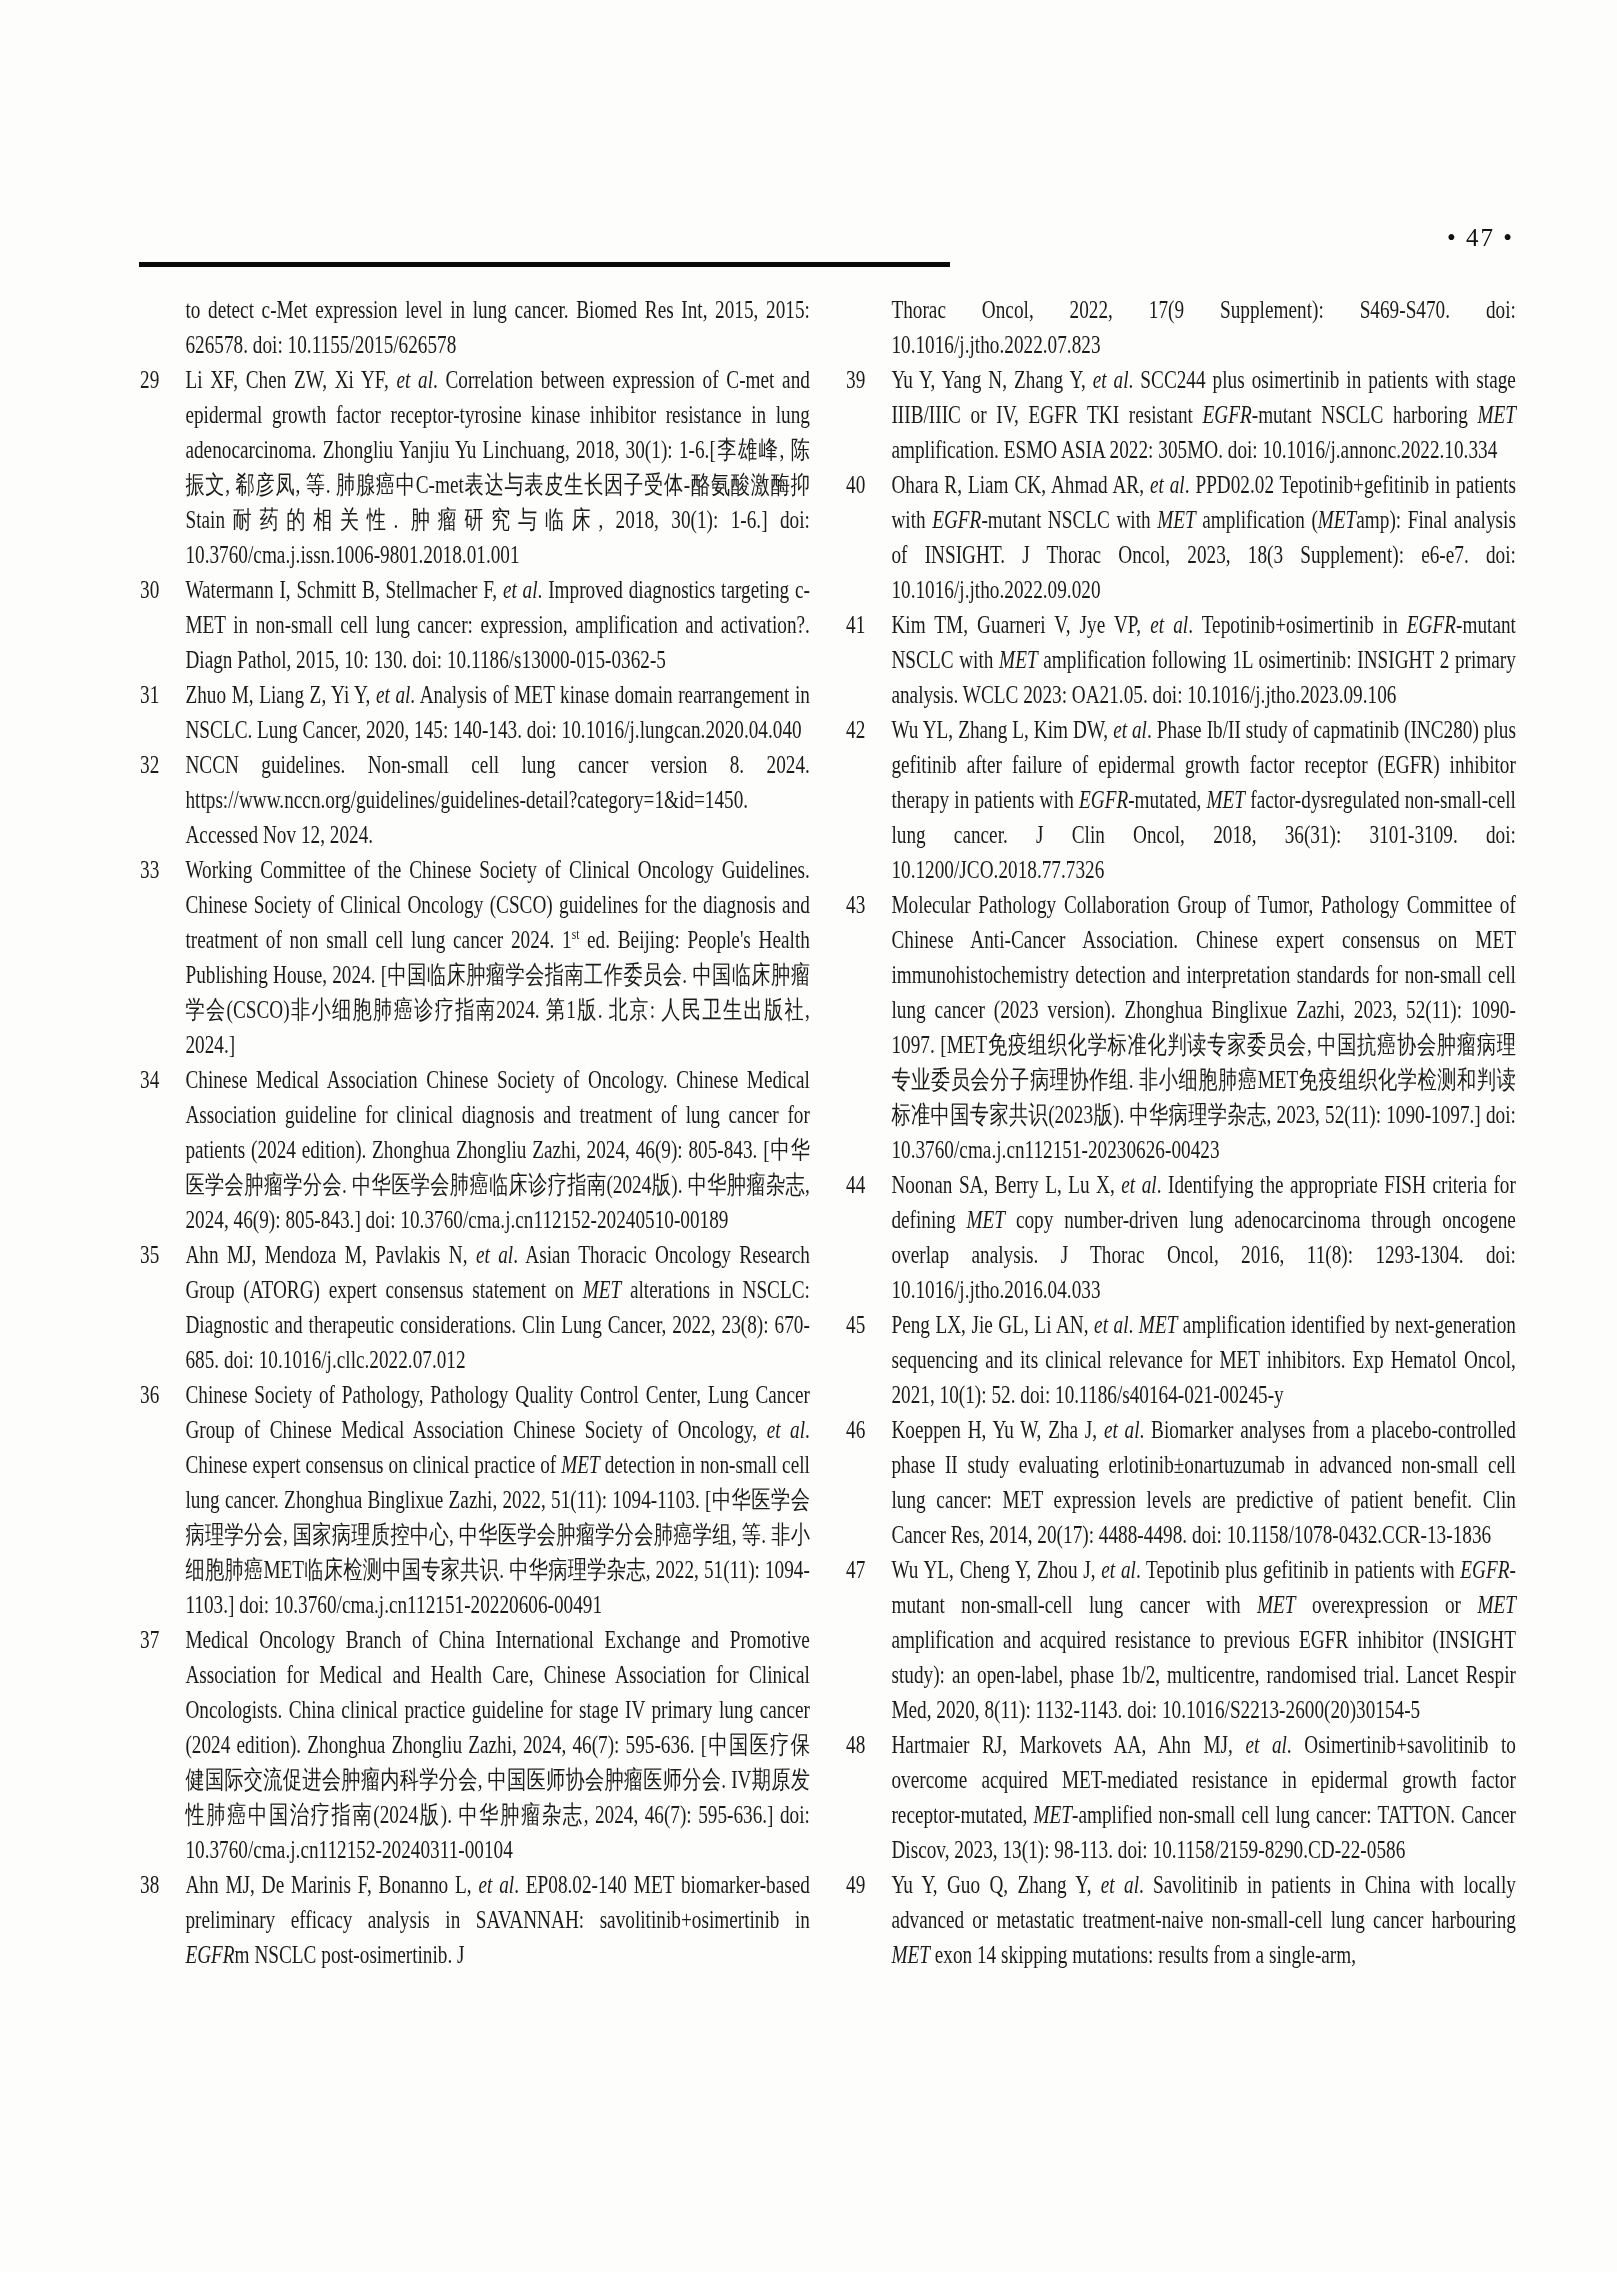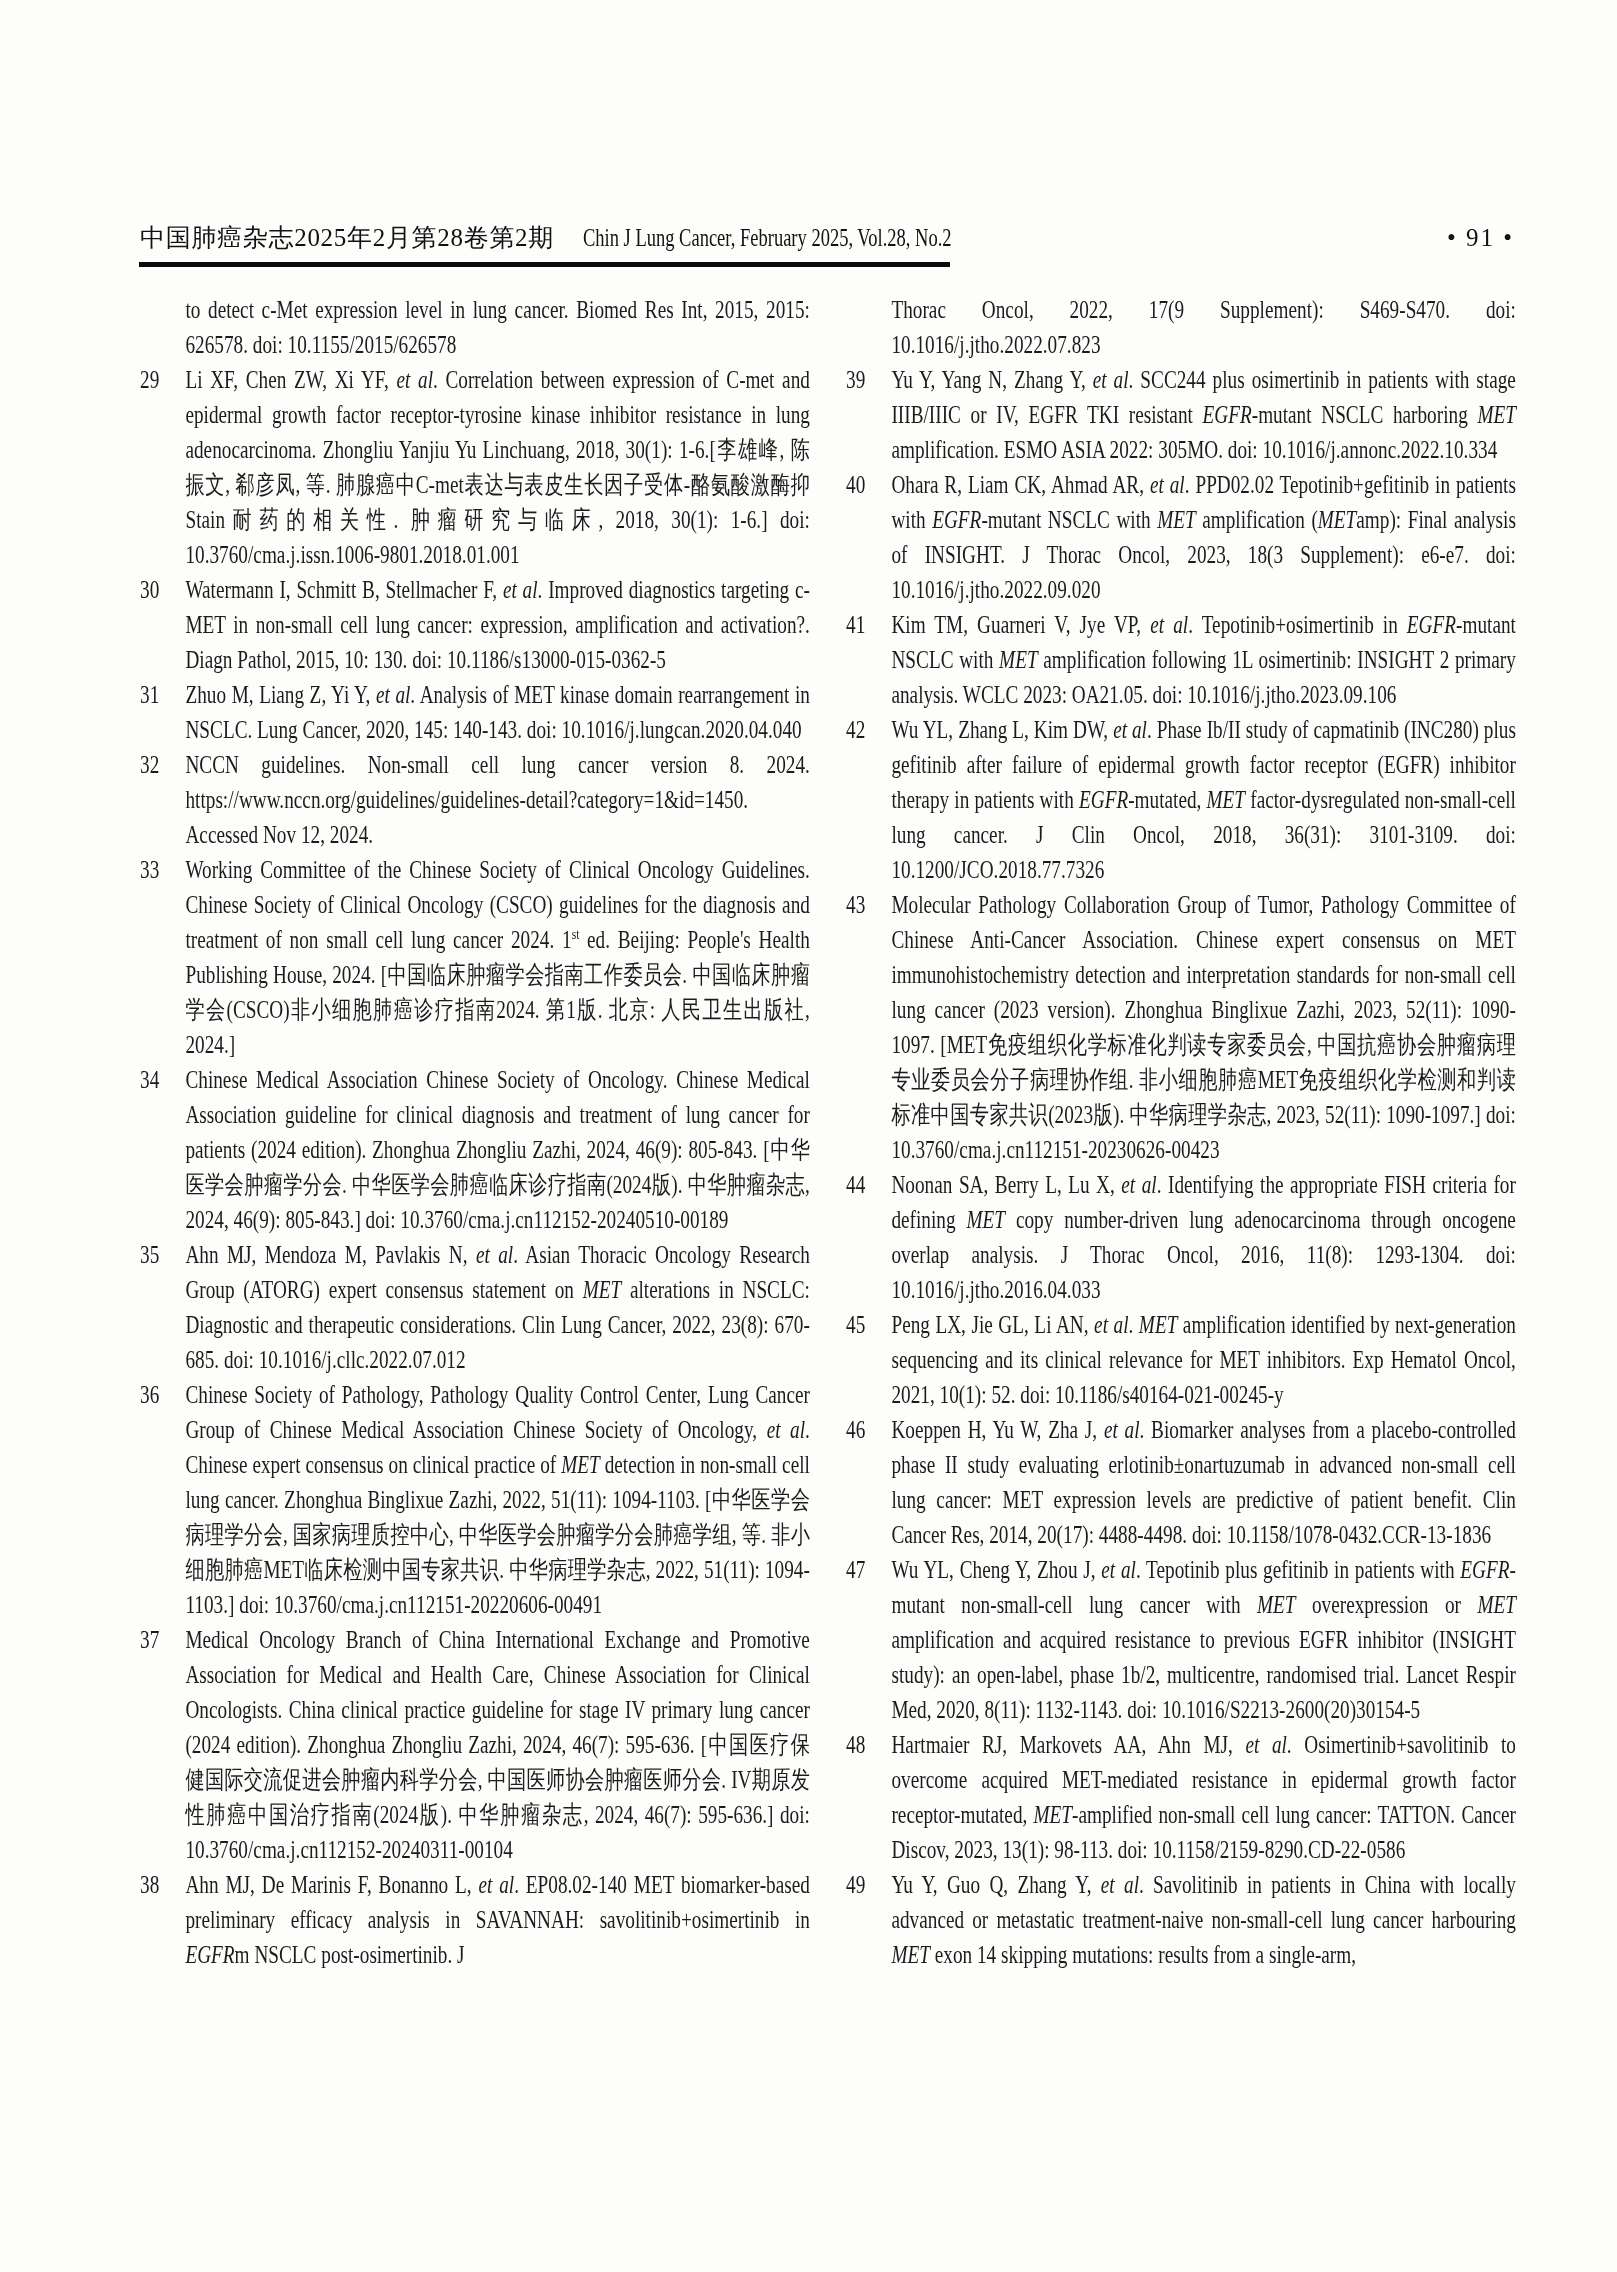--- a/index.html
+++ b/index.html
@@ -45,25 +45,22 @@
   }
   .ref-num { position:absolute; left:0; top:0; }
   .ref-text i { font-style:italic; }
   .ref-text sup { font-size:0.6em; vertical-align:super; line-height:0; }
 </style>
 </head>
 <body>
 
 <div class="page">
 
-  <div class="header">
-    <span class="h-cn">中国肺癌杂志2025年2月第28卷第2期</span><span class="h-en">Chin J Lung Cancer, February 2025, Vol.28, No.2</span>
-  </div>
 
-  <span class="h-page">• 91 •</span>
+  <span class="h-page">• 47 •</span>
 
   <div class="header-rule"></div>
 
   <div class="col col-left">
       <div class="ref"><span class="ref-num"></span><span class="ref-text"><span>to detect c-Met expression level in lung cancer. Biomed Res Int, 2015, 2015: 626578. doi: 10.1155/2015/626578</span></span></div>
       <div class="ref"><span class="ref-num">29</span><span class="ref-text"><span>Li XF, Chen ZW, Xi YF, </span><i>et al</i><span>. Correlation between expression of C-met and epidermal growth factor receptor-tyrosine kinase inhibitor resistance in lung adenocarcinoma. Zhongliu Yanjiu Yu Linchuang, 2018, 30(1): 1-6.[李雄峰, 陈振文, 郗彦凤, 等. 肺腺癌中C-met表达与表皮生长因子受体-酪氨酸激酶抑Stain耐药的相关性. 肿瘤研究与临床, 2018, 30(1): 1-6.] doi: 10.3760/cma.j.issn.1006-9801.2018.01.001</span></span></div>
       <div class="ref"><span class="ref-num">30</span><span class="ref-text"><span>Watermann I, Schmitt B, Stellmacher F, </span><i>et al</i><span>. Improved diagnostics targeting c-MET in non-small cell lung cancer: expression, amplification and activation?. Diagn Pathol, 2015, 10: 130. doi: 10.1186/s13000-015-0362-5</span></span></div>
       <div class="ref"><span class="ref-num">31</span><span class="ref-text"><span>Zhuo M, Liang Z, Yi Y, </span><i>et al</i><span>. Analysis of MET kinase domain rearrangement in NSCLC. Lung Cancer, 2020, 145: 140-143. doi: 10.1016/j.lungcan.2020.04.040</span></span></div>
       <div class="ref"><span class="ref-num">32</span><span class="ref-text"><span>NCCN guidelines. Non-small cell lung cancer version 8. 2024. https://www.nccn.org/guidelines/guidelines-detail?category=1&amp;id=1450. Accessed Nov 12, 2024.</span></span></div>
       <div class="ref"><span class="ref-num">33</span><span class="ref-text"><span>Working Committee of the Chinese Society of Clinical Oncology Guidelines. Chinese Society of Clinical Oncology (CSCO) guidelines for the diagnosis and treatment of non small cell lung cancer 2024. 1</span><sup>st</sup><span> ed. Beijing: People's Health Publishing House, 2024. [中国临床肿瘤学会指南工作委员会. 中国临床肿瘤学会(CSCO)非小细胞肺癌诊疗指南2024. 第1版. 北京: 人民卫生出版社, 2024.]</span></span></div>

